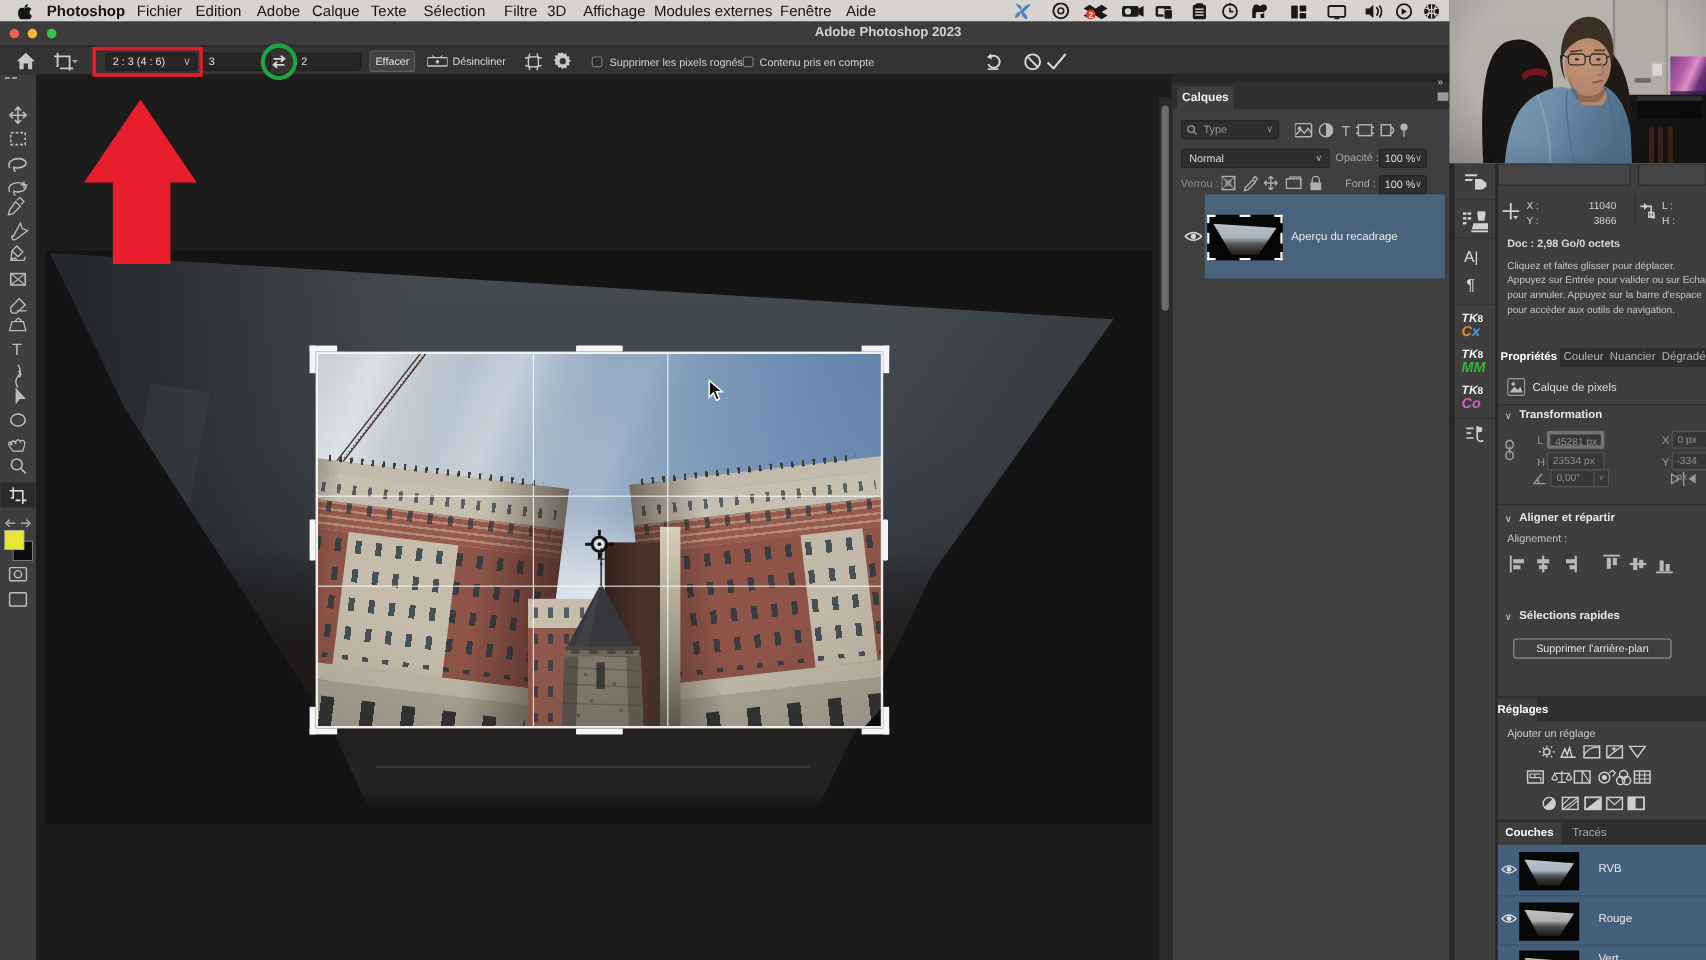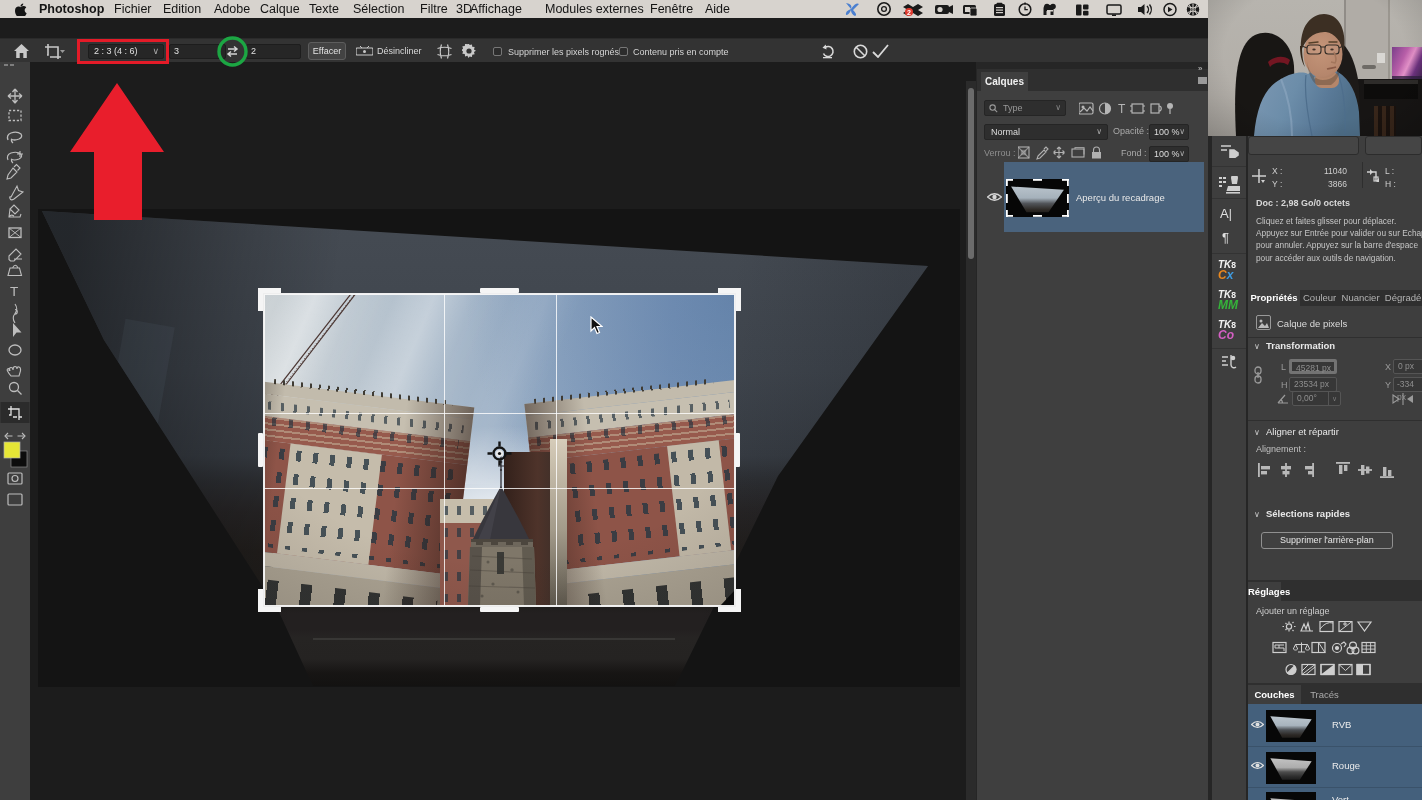--- a/index.html
+++ b/index.html
@@ -56,21 +56,21 @@
     </svg>
     <span class="mi" style="left:39px;font-weight:bold">Photoshop</span>
     <span class="mi" style="left:114px">Fichier</span>
     <span class="mi" style="left:163px">Edition</span>
     <span class="mi" style="left:214px">Adobe</span>
     <span class="mi" style="left:260px">Calque</span>
     <span class="mi" style="left:309px">Texte</span>
     <span class="mi" style="left:353px">Sélection</span>
     <span class="mi" style="left:420px">Filtre</span>
     <span class="mi" style="left:456px">3D</span>
-    <span class="mi" style="left:470px">Affichage</span>
+    <span class="mi" style="left:486px">Affichage</span>
     <span class="mi" style="left:545px">Modules externes</span>
     <span class="mi" style="left:650px">Fenêtre</span>
     <span class="mi" style="left:705px">Aide</span>
     <svg class="mi" style="left:845px;top:2px" width="370" height="15" viewBox="0 0 370 15">
       <g fill="#1a1a1a">
         <path d="M6 7 L1 1 Q8 2 6 7 Q11 0 14 2 L8 8 Q13 13 10 14 Q6 12 6 8 Q4 13 1 13 Q0 9 6 7z" fill="#4a7fd0"></path>
         <circle cx="39" cy="7" r="6.2" fill="none" stroke="#1a1a1a" stroke-width="1.6"></circle>
           <circle cx="39" cy="7" r="2.4" fill="none" stroke="#1a1a1a" stroke-width="1.3"></circle>
         <path d="M63 2 l5 3 5-3 5 3-5 3 5 3-5 3-5-3-5 3-5-3 5-3-5-3z" fill="#1a1a1a"></path>
           <circle cx="64" cy="10" r="4" fill="#e03a2f"></circle>
@@ -100,20 +100,26 @@
           <rect x="267" y="12.5" width="4" height="1.5" fill="#1a1a1a"></rect>
         <path d="M293 5 h3 l3.5-3 v11 l-3.5-3 h-3z" fill="#1a1a1a"></path>
           <path d="M302 4 a5 5 0 0 1 0 7 M304.5 2.5 a8 8 0 0 1 0 10" stroke="#1a1a1a" stroke-width="1.4" fill="none"></path>
         <circle cx="325" cy="7.5" r="6" fill="none" stroke="#1a1a1a" stroke-width="1.5"></circle>
           <path d="M323 4.8 l4.5 2.7 -4.5 2.7z" fill="#1a1a1a"></path>
         <circle cx="348" cy="7.5" r="6.2" fill="#1a1a1a"></circle>
           <path d="M348 1.5 v12 M342.5 4.5 q5.5 3 11 0 M342.5 10.5 q5.5-3 11 0 M344 2.5 q4 5 0 10 M352 2.5 q-4 5 0 10" stroke="#d7d3ce" stroke-width="1" fill="none"></path>
       </g>
     </svg>
   </div>
+  <div id="titlebar" class="abs">
+    <div class="tl" style="left:8px;background:#f05e52"></div>
+    <div class="tl" style="left:23px;background:#f6b53b"></div>
+    <div class="tl" style="left:39px;background:#35c649"></div>
+    <div id="title">Adobe Photoshop 2023</div>
+  </div>
   <div id="optbar" class="abs">
     <svg class="abs" style="left:14px;top:5px" width="15" height="14" viewBox="0 0 15 14">
         <path d="M7.5 0 L15 7 h-2.2 v7 H9.3 V9 H5.7 v5 H2.2 V7 H0z" fill="#c9c9c9"></path>
       </svg>
     <svg class="abs" style="left:45px;top:5px" width="21" height="15" viewBox="0 0 21 15">
         <path d="M3 0 v3 H0 M3 3 h10 v10 M13 13 h3 M13 13 v2 M3 3 v8 h-1 M5 13 h8" stroke="#c9c9c9" stroke-width="1.6" fill="none"></path>
         <path d="M17.5 6 l2.5 3 h-5z" fill="#9a9a9a" transform="rotate(180 17.5 7.5)"></path>
       </svg>
     <div class="field" style="left:88px;top:5px;width:76px;height:15px;line-height:13px;padding-left:5px">2 : 3 (4 : 6)<span style="position:absolute;right:4px;color:#aaa">∨</span></div>
     <div class="field" style="left:169px;top:5px;width:57px;height:15px;line-height:13px;padding-left:4px">3</div>
@@ -458,21 +464,21 @@
         <path d="M1 9 L8 1 M1 9 h10 M5.5 9 a5 5 0 0 0-1.5-3.5" stroke="#9a9a9a" stroke-width="1.2" fill="none"></path>
       </svg>
     <div class="abs" style="left:44px;top:255px;width:49px;height:15px;background:#373737;border:1px solid #555;border-radius:2px;color:#8f8f8f;font-size:8.5px;line-height:13px;padding-left:4px">0,00°<span style="position:absolute;right:3px;color:#777;font-size:7px;border-left:1px solid #555;padding-left:3px;line-height:13px">∨</span></div>
     <svg class="abs" style="left:144px;top:257px" width="22" height="12" viewBox="0 0 22 12">
         <path d="M1 2 l6 4 -6 4z" fill="none" stroke="#9a9a9a" stroke-width="1.1"></path>
         <path d="M11 0 v12" stroke="#9a9a9a" stroke-width="1.1"></path>
         <path d="M21 2 l-6 4 6 4z" fill="#9a9a9a"></path>
       </svg>
     <div class="abs" style="left:0;top:284px;width:174px;height:1px;background:#2f2f2f"></div>
     <div class="abs" style="left:6px;top:292px;color:#c9c9c9;font-size:8px">∨</div>
-    <div class="abs" style="left:18px;top:290px;color:#e8e8e8;font-size:9.5px;font-weight:normal">Aligner et répartir</div>
+    <div class="abs" style="left:18px;top:290px;color:#e8e8e8;font-size:9.5px;font-weight:bold">Aligner et répartir</div>
     <div class="abs" style="left:8px;top:308px;color:#c0c0c0;font-size:9px">Alignement :</div>
     <svg class="abs" style="left:10px;top:326px" width="138" height="16" viewBox="0 0 138 16">
       <g fill="#b8b8b8">
         <rect x="0" y="1" width="1.8" height="14"></rect>
           <rect x="3" y="4" width="9" height="3.4"></rect>
           <rect x="3" y="9" width="6" height="3.4"></rect>
         <rect x="27.1" y="1" width="1.8" height="14"></rect>
           <rect x="23" y="4" width="10" height="3.4"></rect>
           <rect x="24.5" y="9" width="7" height="3.4"></rect>
         <rect x="54.2" y="1" width="1.8" height="14"></rect>

